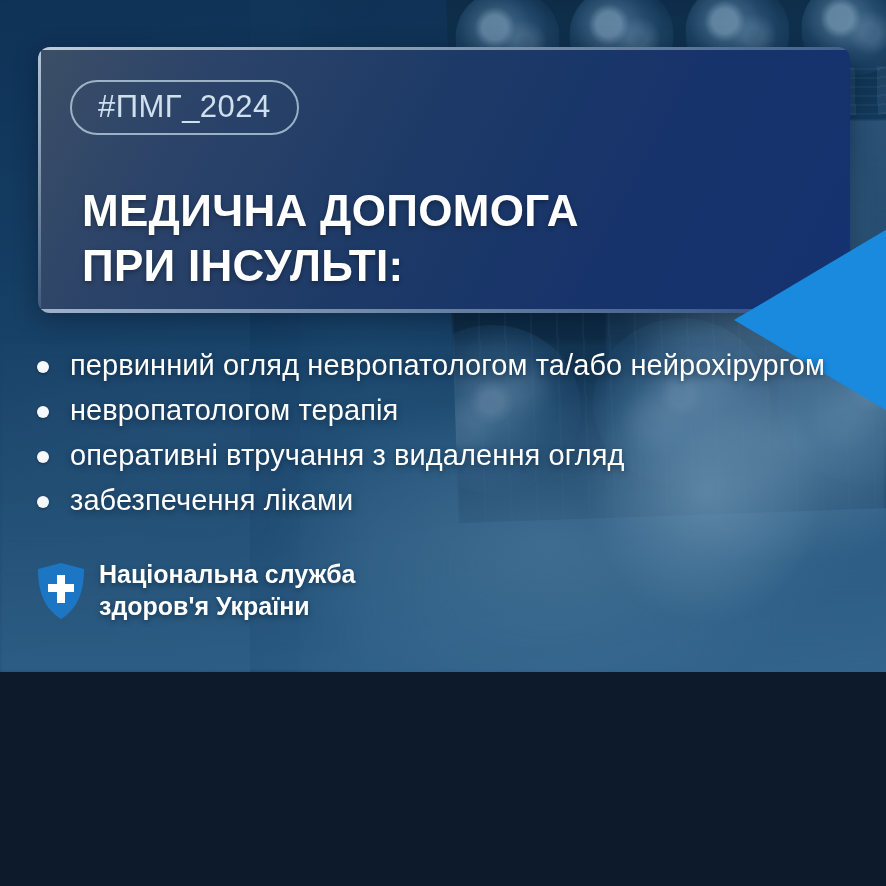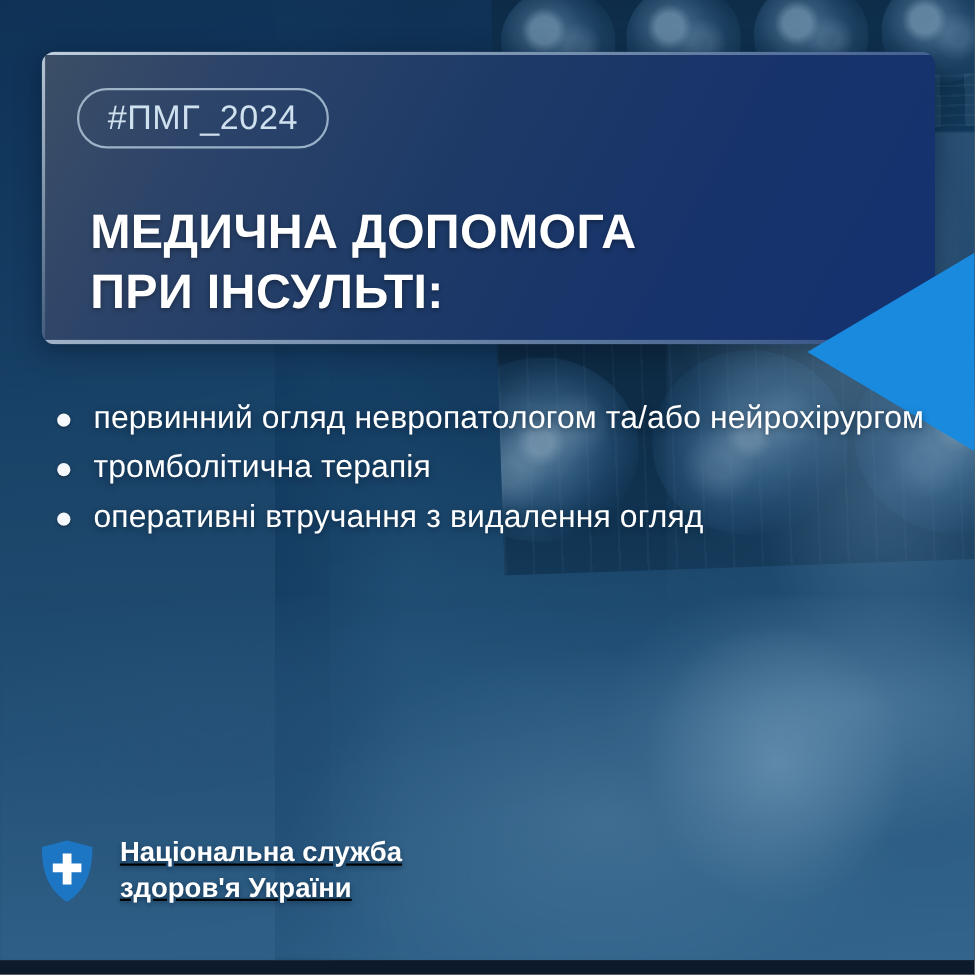--- a/index.html
+++ b/index.html
@@ -6,21 +6,21 @@
   html, body {
     margin: 0;
     padding: 0;
     background: #0c1a2b;
   }
   * { box-sizing: border-box; }
 
   .poster {
     position: relative;
     width: 886px;
-    height: 873px;
+    height: 672px;
     overflow: hidden;
     font-family: "Liberation Sans", "DejaVu Sans", sans-serif;
     background: #737373;
   }
 
   
   .bg-base {
     position: absolute;
     inset: 0;
     background:
@@ -198,21 +198,21 @@
     border-bottom: 92px solid transparent;
     border-right: 155px solid #1a8ade;
   }
 
   
   .bullets {
     position: absolute;
     left: 30px; top: 349px;
     width: 830px;
     list-style: none;
-    margin: 15px; padding: 0;
+    margin: 0; padding: 0;
     color: #ffffff;
   }
   .bullets li {
     position: relative;
     padding-left: 40px;
     font-size: 29px;
     line-height: 1.17;
     margin-bottom: 11px;
     text-shadow: 0 2px 6px rgba(6,26,46,.55);
     letter-spacing: .1px;
@@ -226,22 +226,21 @@
     background: #f6f9fb;
     box-shadow: 0 1px 3px rgba(0,0,0,.35);
   }
 
   
   .logo {
     position: absolute;
     left: 36px; bottom: 50px;
     display: flex;
     align-items: center;
-    gap: 23px;
-    text-decoration: underline;
+    gap: 13px;
   }
   .shield {
     width: 50px; height: 58px;
     flex: none;
   }
   .logo-text {
     color: #ffffff;
     font-size: 25px;
     font-weight: bold;
     line-height: 1.26;
@@ -279,22 +278,23 @@
     <div class="hashtag-pill">#ПМГ_2024</div>
     <h1 class="card-title">МЕДИЧНА ДОПОМОГА
 ПРИ ІНСУЛЬТІ:</h1>
     <div class="card-bottom-edge"></div>
   </div>
 
   <div class="blue-triangle-fix"></div>
 
   <ul class="bullets">
     <li>первинний огляд невропатологом та/або нейрохірургом</li>
-    <li>тромболітична терапія</li>
+    <li>невропатологом терапія</li>
     <li>оперативні втручання з видалення огляд</li>
+    <li>забезпечення ліками</li>
   </ul>
 
   <div class="logo">
     <svg class="shield" viewBox="0 0 50 58">
       <path d="M25 1 L48 7 C48 30 42 46 25 57 C8 46 2 30 2 7 Z" fill="#1c76c4"></path>
       <path d="M21 13 H29 V22 H38 V30 H29 V41 H21 V30 H12 V22 H21 Z" fill="#ffffff"></path>
     </svg>
     <div class="logo-text">Національна служба
 здоров'я України</div>
   </div>

